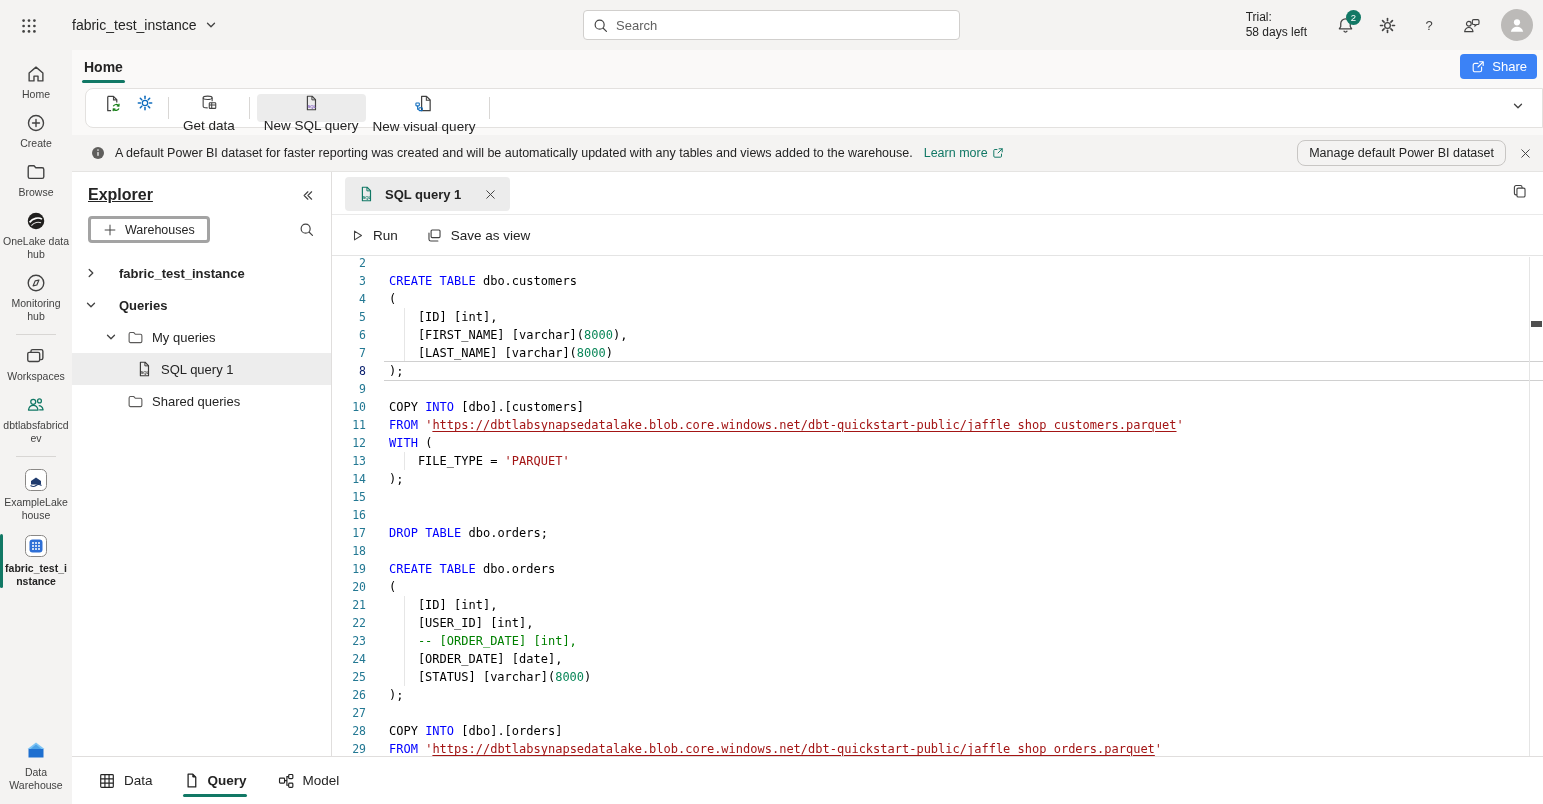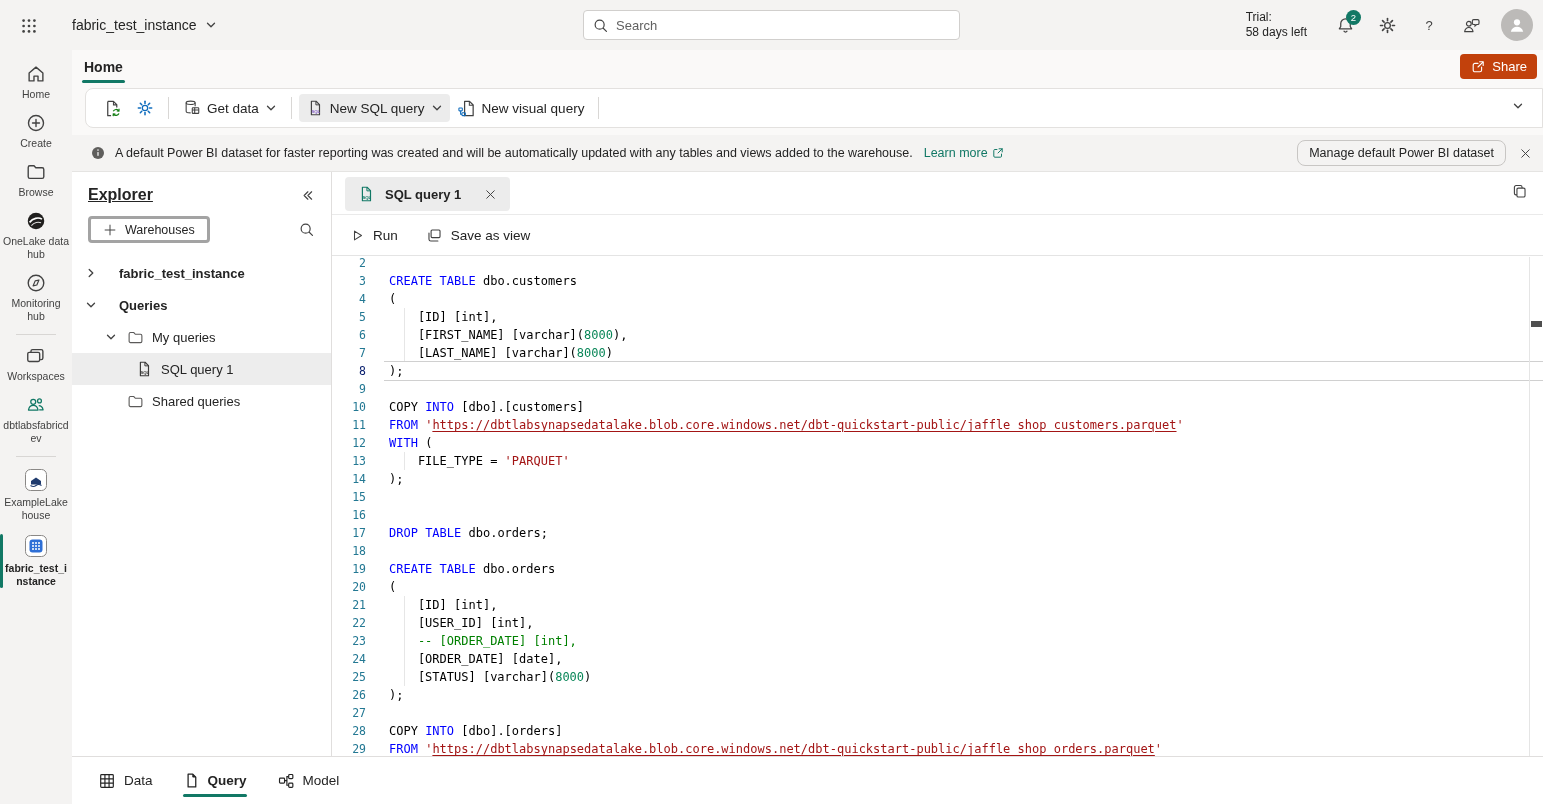--- a/index.html
+++ b/index.html
@@ -18,26 +18,26 @@
   #topbar-right { position:absolute; right:10px; top:0; height:50px; display:flex; align-items:center; gap:6px; }
   #trial-block { font-size:12px; line-height:15px; color:#242424; margin-right:14px; }
   .tb-btn { width:36px; height:36px; display:flex; align-items:center; justify-content:center; position:relative; cursor:pointer; }
   #bell-badge { position:absolute; top:3px; right:2px; min-width:15px; height:15px; border-radius:8px; background:#117865; color:#fff; font-size:9.5px; display:flex; align-items:center; justify-content:center; padding:0 3px; }
   #avatar { width:32px; height:32px; border-radius:50%; background:#bcbab8; display:flex; align-items:center; justify-content:center; overflow:hidden; cursor:pointer; margin-left:6px; }
 
   
   #homebar { position:absolute; left:72px; top:50px; right:0; height:33px; background:#faf9f8; }
   #home-tab { position:absolute; left:10px; top:0; height:33px; display:flex; align-items:center; font-size:14px; font-weight:700; padding:0 2px; cursor:pointer; }
   #home-tab::after { content:''; position:absolute; left:0; right:0; bottom:0; height:3px; background:#117865; border-radius:2px; }
-  #share-btn { position:absolute; right:6px; top:4px; height:25px; background:#c2410c; color:#fff; border:none; border-radius:4px; font-size:13px; display:flex; align-items:center; gap:6px; padding:0 10px; cursor:pointer; font-family:"Liberation Sans",sans-serif; }
+  #share-btn { position:absolute; right:6px; top:4px; height:25px; background:#3b82f6; color:#fff; border:none; border-radius:4px; font-size:13px; display:flex; align-items:center; gap:6px; padding:0 10px; cursor:pointer; font-family:"Liberation Sans",sans-serif; }
 
   
   #ribbonrow { position:absolute; left:72px; top:83px; right:0; height:52px; background:#faf9f8; }
   #ribbon { position:absolute; left:13px; top:5px; right:0; height:40px; background:#fff; border:1px solid #e3e1df; border-radius:8px 0 0 8px; display:flex; align-items:center; padding:0 10px; }
-  .rb-btn { height:28px; display:flex; align-items:center; gap:6px; padding:0 7px; border-radius:4px; font-size:13.5px; color:#242424; cursor:pointer; background:transparent; border:none; font-family:"Liberation Sans",sans-serif; }
+  .rb-btn { height:28px; display:flex; align-items:center; gap:6px; padding:0 7px; border-radius:4px; font-size:13.5px; color:#242424; cursor:pointer; background:transparent; border:none; font-family:"Liberation Sans",sans-serif;flex-direction:column; }
   .rb-btn.active { background:#ececec; }
   .vdiv { width:1px; height:22px; background:#d9d7d5; margin:0 7px; flex:none; }
   #ribbon-collapse { position:absolute; right:18px; top:11px; cursor:pointer; }
 
   
   #banner { position:absolute; left:72px; top:135px; right:0; height:37px; background:#f4f3f2; border-bottom:1px solid #e5e4e2; display:flex; align-items:center; padding:0 10px 0 18px; gap:9px; font-size:12.5px; }
   #banner-link { color:#117865; display:inline-flex; align-items:center; gap:3px; cursor:pointer; margin-left:2px; }
   #banner-right { margin-left:auto; display:flex; align-items:center; gap:12px; }
   #manage-dataset-btn { height:26px; border:1px solid #c8c6c4; background:transparent; border-radius:8px; font-size:12.5px; color:#242424; padding:0 11px; cursor:pointer; font-family:"Liberation Sans",sans-serif;margin-left:43px; }
 
@@ -408,20 +408,32 @@
             <circle cx="16" cy="13" r="1" fill="#fff"></circle>
             <circle cx="10" cy="16" r="1" fill="#fff"></circle>
             <circle cx="13" cy="16" r="1" fill="#fff"></circle>
             <circle cx="16" cy="16" r="1" fill="#fff"></circle>
           </svg>
         </span>
         <span class="rlabel">fabric_test_instance</span>
       </div>
     </div>
   <div id="rail-spacer"></div>
+  <div id="rail-bottom">
+      <div class="ritem" style="margin-bottom: 6px;">
+        <span class="ic">
+          <svg width="24" height="24" viewBox="0 0 24 24">
+            <path d="M12 3.5L3.5 10h17z" fill="#7cc3f5"></path>
+            <path d="M4.5 10h15v8.5h-15z" fill="#1e6fd0"></path>
+            <path d="M12 5.5L6.5 10h11z" fill="#4da3e8"></path>
+          </svg>
+        </span>
+        <span class="rlabel">Data Warehouse</span>
+      </div>
+    </div>
 </div>
 
 <div id="explorer">
   <div id="explorer-head">
     <span id="explorer-title">Explorer</span>
     <span class="ic">
         <svg width="15" height="15" viewBox="0 0 20 20">
           <path d="M10.5 5l-5 5 5 5M15.5 5l-5 5 5 5" fill="none" stroke="#424242" stroke-width="1.5" stroke-linecap="round" stroke-linejoin="round"></path>
         </svg>
       </span>

